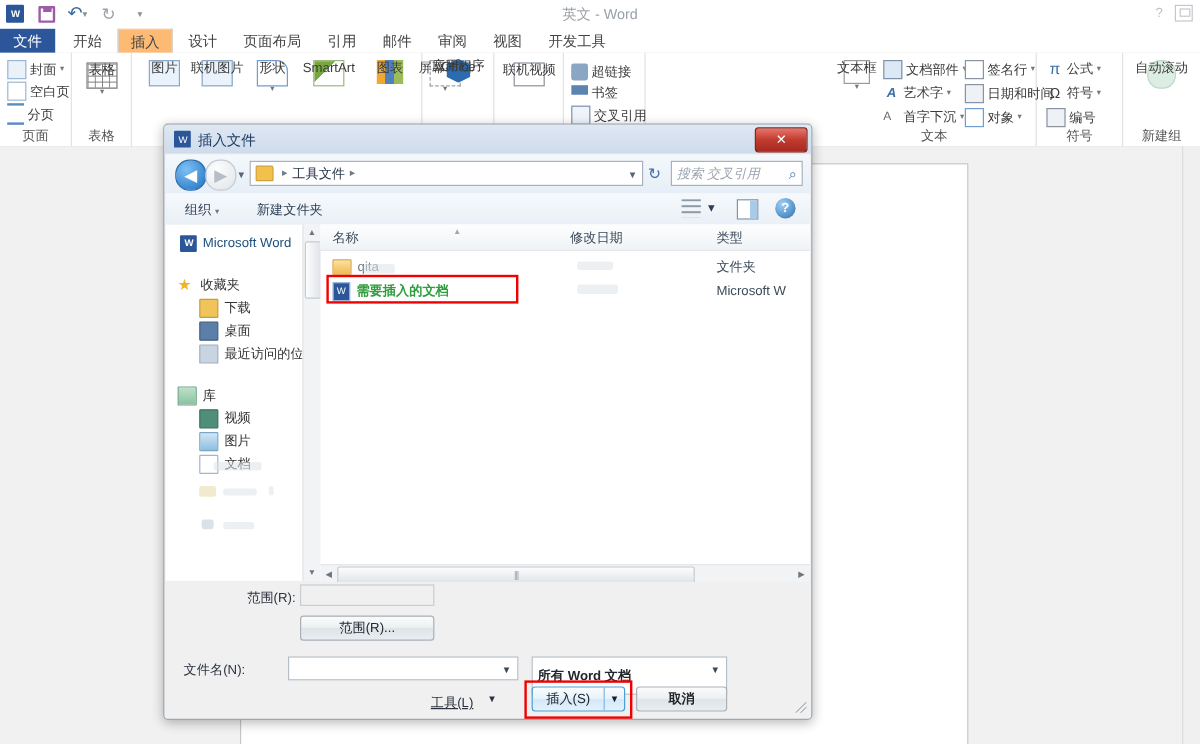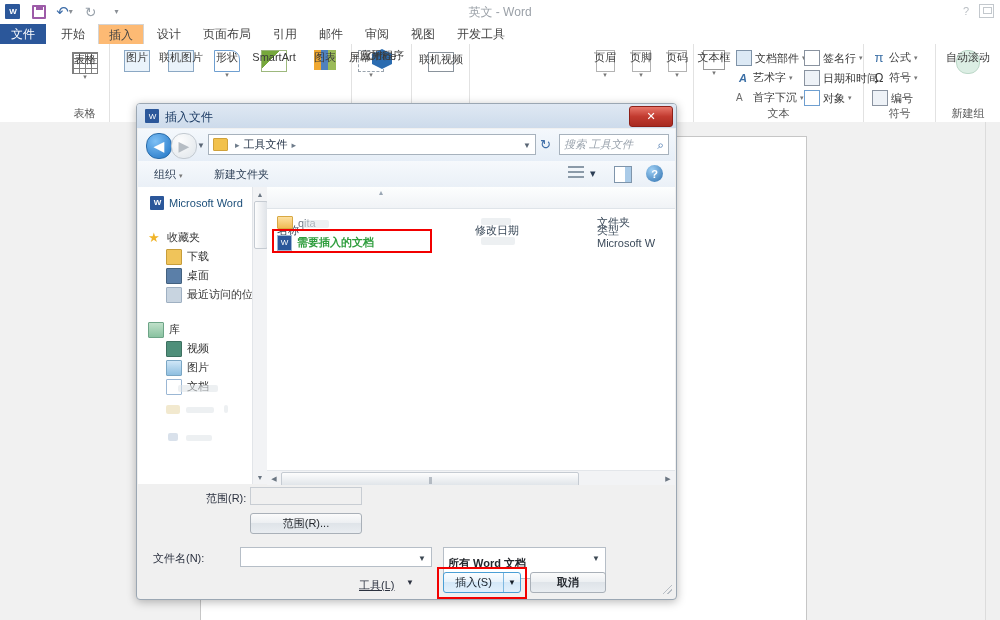--- a/index.html
+++ b/index.html
@@ -109,21 +109,21 @@
   .sp-ico{width:14px;height:14px;margin-right:5px;flex:none;position:relative;}
 
   .spscroll{position:absolute;left:115px;top:83px;width:14px;height:297px;background:#f2f3f5;border-left:1px solid #e2e5e9;}
   .spthumb{position:absolute;left:1px;top:14px;width:12px;height:46px;
     background:linear-gradient(90deg,#fdfdfd,#dfe3e8);border:1px solid #c5cbd2;border-radius:2px;}
   .arrU,.arrD{position:absolute;left:0;width:14px;height:14px;display:flex;align-items:center;justify-content:center;font-size:7px;color:#6b7682;}
 
   .listpane{position:absolute;left:130px;top:83px;width:408px;height:297px;background:#fff;}
   .colhead{position:absolute;left:0;top:0;width:408px;height:21px;
     background:linear-gradient(180deg,#fdfefe 0%,#f0f3f6 100%);border-bottom:1px solid #dfe4e9;}
-  .colhead .c{position:absolute;top:4px;font-size:11px;color:#3b4a5a;margin-top:32px;}
+  .colhead .c{position:absolute;top:4px;font-size:11px;color:#3b4a5a;}
   .colhead .sortmark{position:absolute;left:112px;top:1px;font-size:8px;color:#9aa7b4;}
   .row{position:absolute;left:0;width:408px;height:21px;display:flex;align-items:center;font-size:11px;}
   .rowname{position:absolute;left:10px;display:flex;align-items:center;gap:5px;}
   .rowtype{position:absolute;left:330px;color:#3b4a5a;}
   .folderico{width:14px;height:11px;background:linear-gradient(180deg,#fde0a0,#f0bb55);border:1px solid #d8a843;border-radius:1px;}
   .docico{width:13px;height:14px;background:#fff;border:1px solid #9bb7d4;position:relative;}
   .docico:after{content:"W";position:absolute;left:0;top:0;width:100%;height:100%;background:#2b579a;color:#fff;
     font-size:8px;display:flex;align-items:center;justify-content:center;}
   .blurtext{background:#dfe3e8;border-radius:2px;opacity:.55;height:8px;position:absolute;}
   .redbox{position:absolute;border:2px solid #f20000;box-sizing:border-box;}
@@ -191,20 +191,36 @@
     <div class="tab" style="left:194px;width:66px;">页面布局</div>
     <div class="tab" style="left:264px;width:42px;">引用</div>
     <div class="tab" style="left:310px;width:42px;">邮件</div>
     <div class="tab" style="left:356px;width:42px;">审阅</div>
     <div class="tab" style="left:402px;width:42px;">视图</div>
     <div class="tab" style="left:448px;width:66px;">开发工具</div>
   </div>
 
   <div class="ribbon">
 
+    <div class="group" style="left:0;width:60px;">
+      <div class="smallrow" style="left:6px;top:6px;">
+        <span class="ico ic-cover"></span>
+        <span>封面</span>
+          <span class="caret">▾</span>
+      </div>
+      <div class="smallrow" style="left:6px;top:24px;">
+        <span class="ico ic-page"></span>
+        <span>空白页</span>
+      </div>
+      <div class="smallrow" style="left:6px;top:42px;">
+        <span class="ico" style="border-top:2px solid #5b8cc0;border-bottom:2px solid #5b8cc0;"></span>
+        <span>分页</span>
+      </div>
+      <div class="grouplabel">页面</div>
+    </div>
 
     <div class="group" style="left:60px;width:50px;">
       <div class="bigbtn" style="left:2px;top:8px;">
         <span class="ico ic-grid" style="width:24px;height:20px;
           background-image:linear-gradient(#7f7f7f 1px,transparent 1px),linear-gradient(90deg,#7f7f7f 1px,transparent 1px);
           background-size:6px 5px;"></span>
         <span class="lbl">表格</span>
         <span class="caret">▾</span>
       </div>
       <div class="grouplabel">表格</div>
@@ -250,40 +266,37 @@
     </div>
 
     <div class="group" style="left:412px;width:58px;">
       <div class="bigbtn" style="left:4px;top:8px;width:50px;">
         <span class="ico" style="width:24px;height:18px;border:1px solid #8a939c;background:#fff;"></span>
         <span class="lbl">联机视频</span>
       </div>
       <div class="grouplabel">媒体</div>
     </div>
 
-
-
-    <div class="group" style="left:586px;width:108px;">
-      <div class="bigbtn" style="left:2px;top:6px;width:34px;">
-        <span class="ico" style="width:17px;height:20px;border:1px solid #b3b3b3;background:#fff;"></span>
-        <span class="lbl">页眉</span>
-          <span class="caret">▾</span>
-      </div>
-      <div class="bigbtn" style="left:38px;top:6px;width:34px;">
-        <span class="ico" style="width:17px;height:20px;border:1px solid #b3b3b3;background:#fff;"></span>
-        <span class="lbl">页脚</span>
-          <span class="caret">▾</span>
-      </div>
-      <div class="bigbtn" style="left:74px;top:6px;width:34px;">
-        <span class="ico" style="width:17px;height:20px;border:1px solid #b3b3b3;background:#fff;"></span>
-        <span class="lbl">页码</span>
-          <span class="caret">▾</span>
-      </div>
-      <div class="grouplabel">页眉和页脚</div>
-    </div>
+    <div class="group" style="left:470px;width:68px;">
+      <div class="smallrow" style="left:6px;top:8px;">
+        <span class="ico" style="background:#8aa6c4;border-radius:2px;"></span>
+        <span>超链接</span>
+      </div>
+      <div class="smallrow" style="left:6px;top:26px;">
+        <span class="ico" style="background:#5b84b1;clip-path:polygon(0 0,100% 0,100% 60%,0 60%);"></span>
+        <span>书签</span>
+      </div>
+      <div class="smallrow" style="left:6px;top:44px;">
+        <span class="ico" style="border:1px solid #7f93a8;background:#eef4fa;"></span>
+        <span>交叉引用</span>
+      </div>
+      <div class="grouplabel">链接</div>
+    </div>
+
+
 
     <div class="group" style="left:694px;width:170px;">
       <div class="bigbtn" style="left:2px;top:6px;width:36px;">
         <span class="ico" style="width:20px;height:18px;border:1px solid #9a9a9a;background:#fff;"></span>
         <span class="lbl">文本框</span>
           <span class="caret">▾</span>
       </div>
       <div class="smallrow" style="left:42px;top:6px;">
         <span class="ico" style="border:1px solid #7f93a8;background:#dce9f5;"></span>
         <span>文档部件</span>
@@ -366,21 +379,21 @@
       <span class="navdrop">▼</span>
       <div class="crumb">
         <span class="folderi"></span>
         <span class="sep">▸</span>
         <span>工具文件</span>
         <span class="sep">▸</span>
         <span class="cdrop">▼</span>
       </div>
       <span class="refresh">↻</span>
       <div class="searchbox">
-        <span class="ph">搜索 工具文件</span>
+        <span class="ph">搜索 交叉引用</span>
         <span class="mag">⌕</span>
       </div>
     </div>
 
     <div class="cmdbar">
       <span class="item" style="left:16px;"><span>组织</span> <span class="caret">▾</span></span>
       <span class="item" style="left:76px;">新建文件夹</span>
       <span class="viewico" style="background:linear-gradient(#8b9aa8 2px,transparent 2px);background-size:100% 5px;"></span>
       <span class="item" style="left:452px;">▾</span>
       <span class="paneico"></span>

